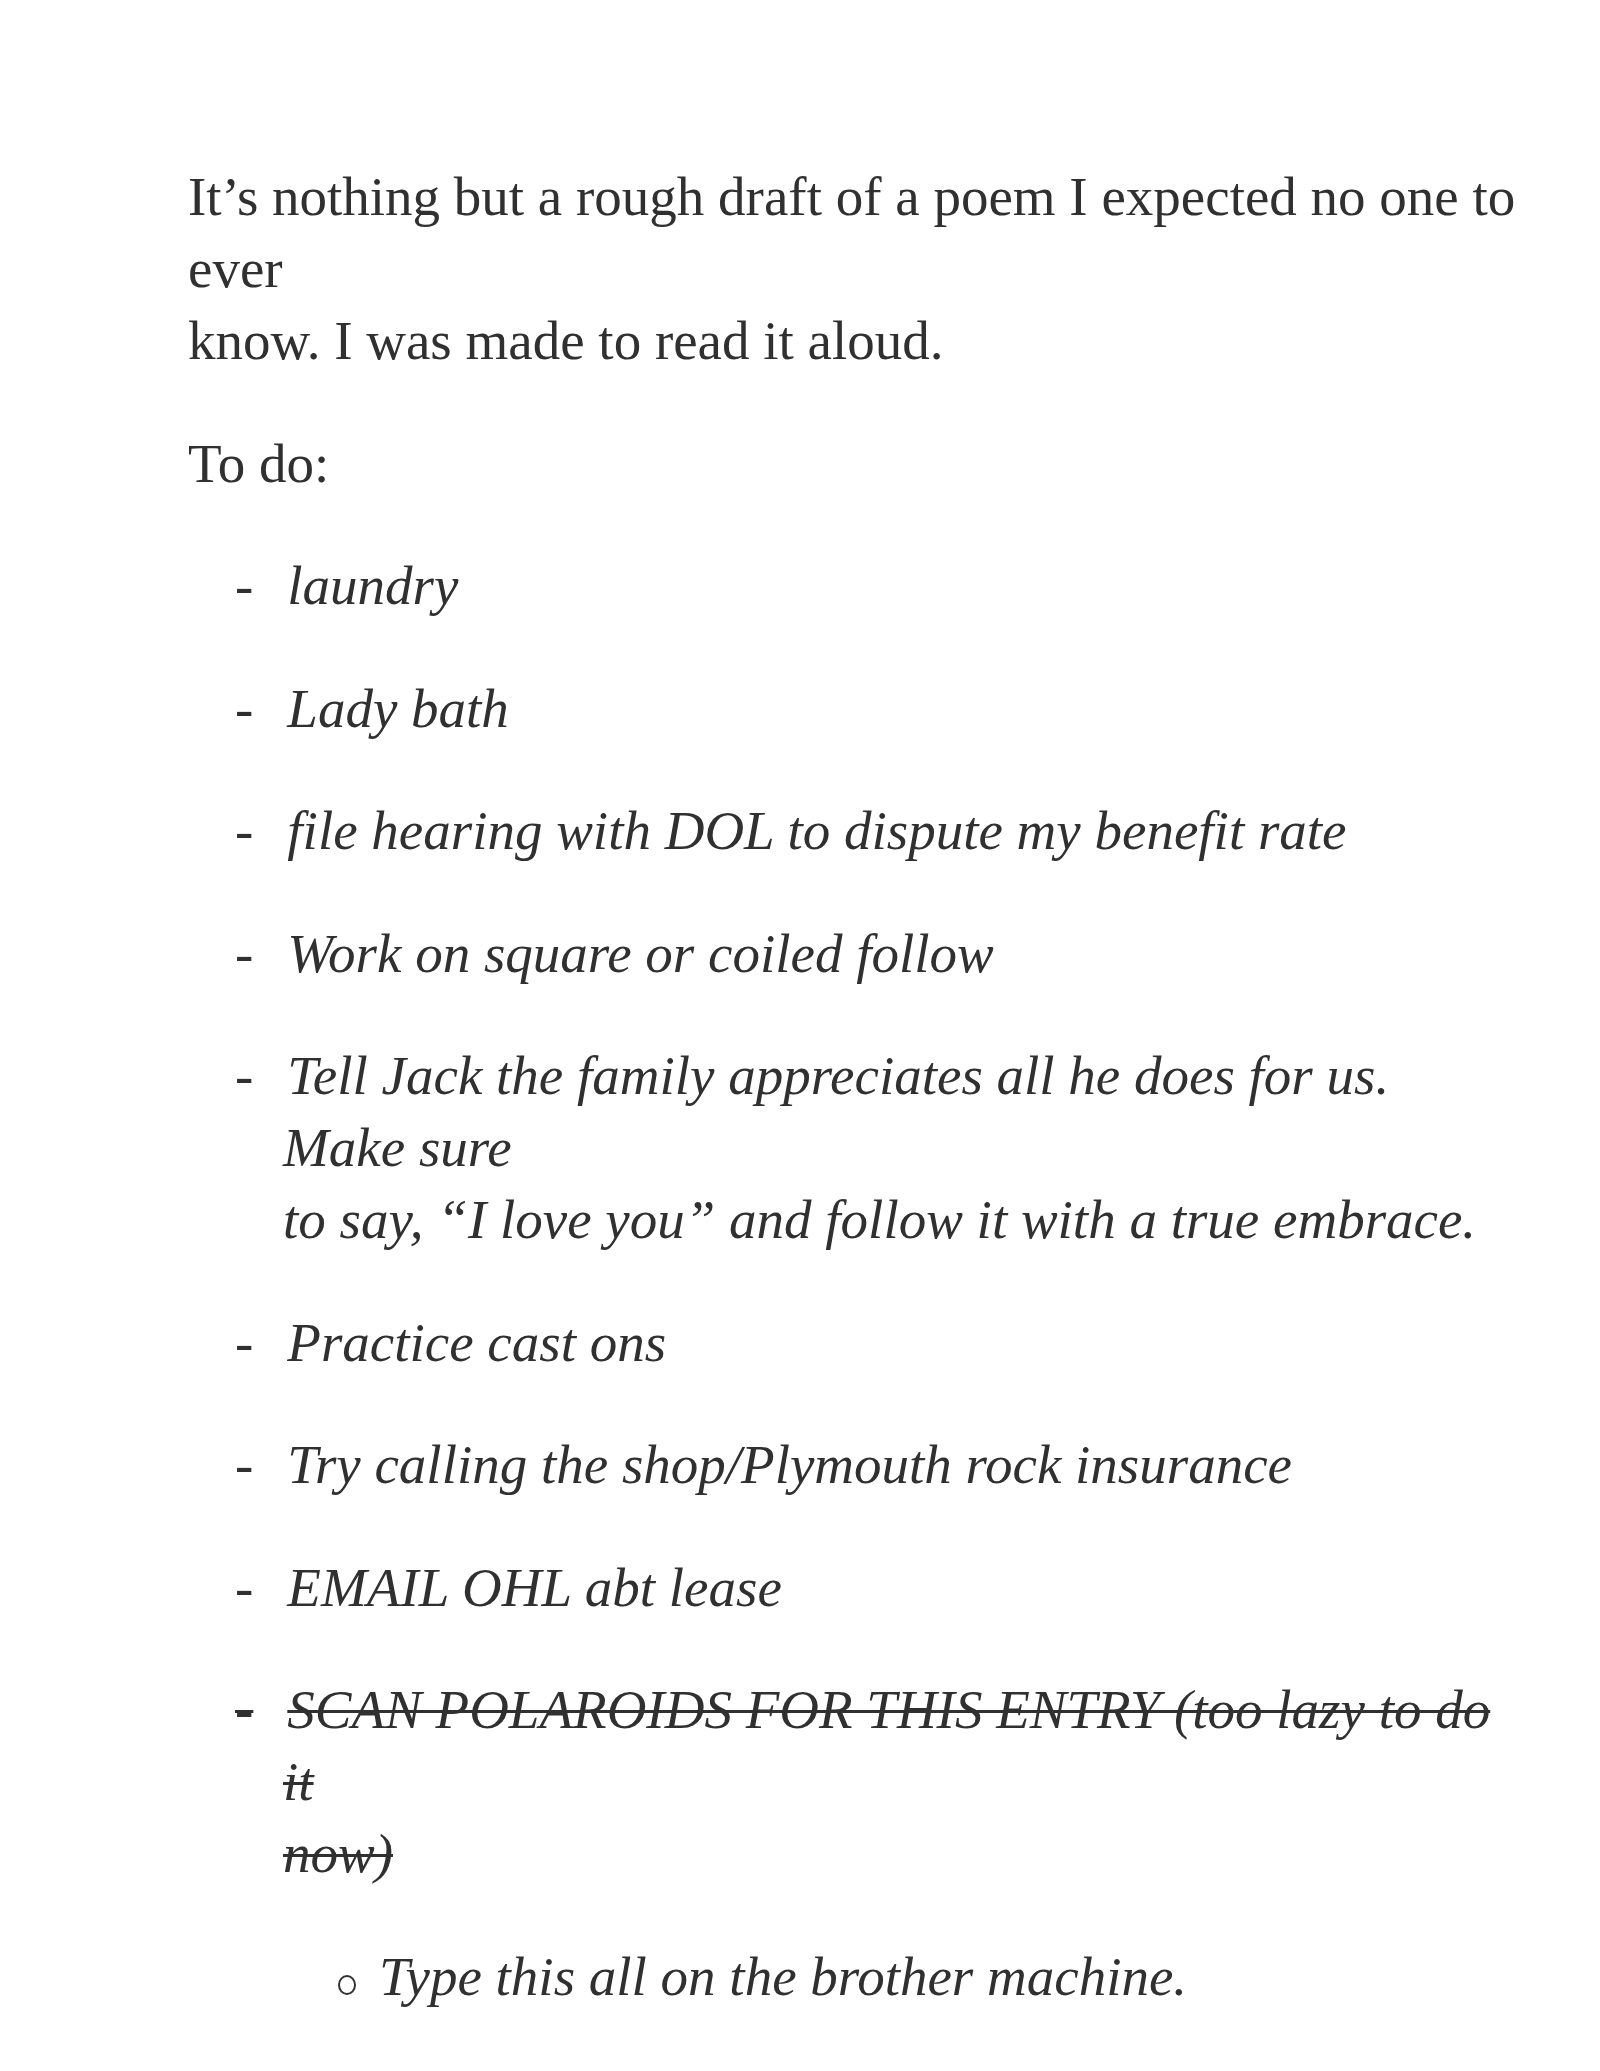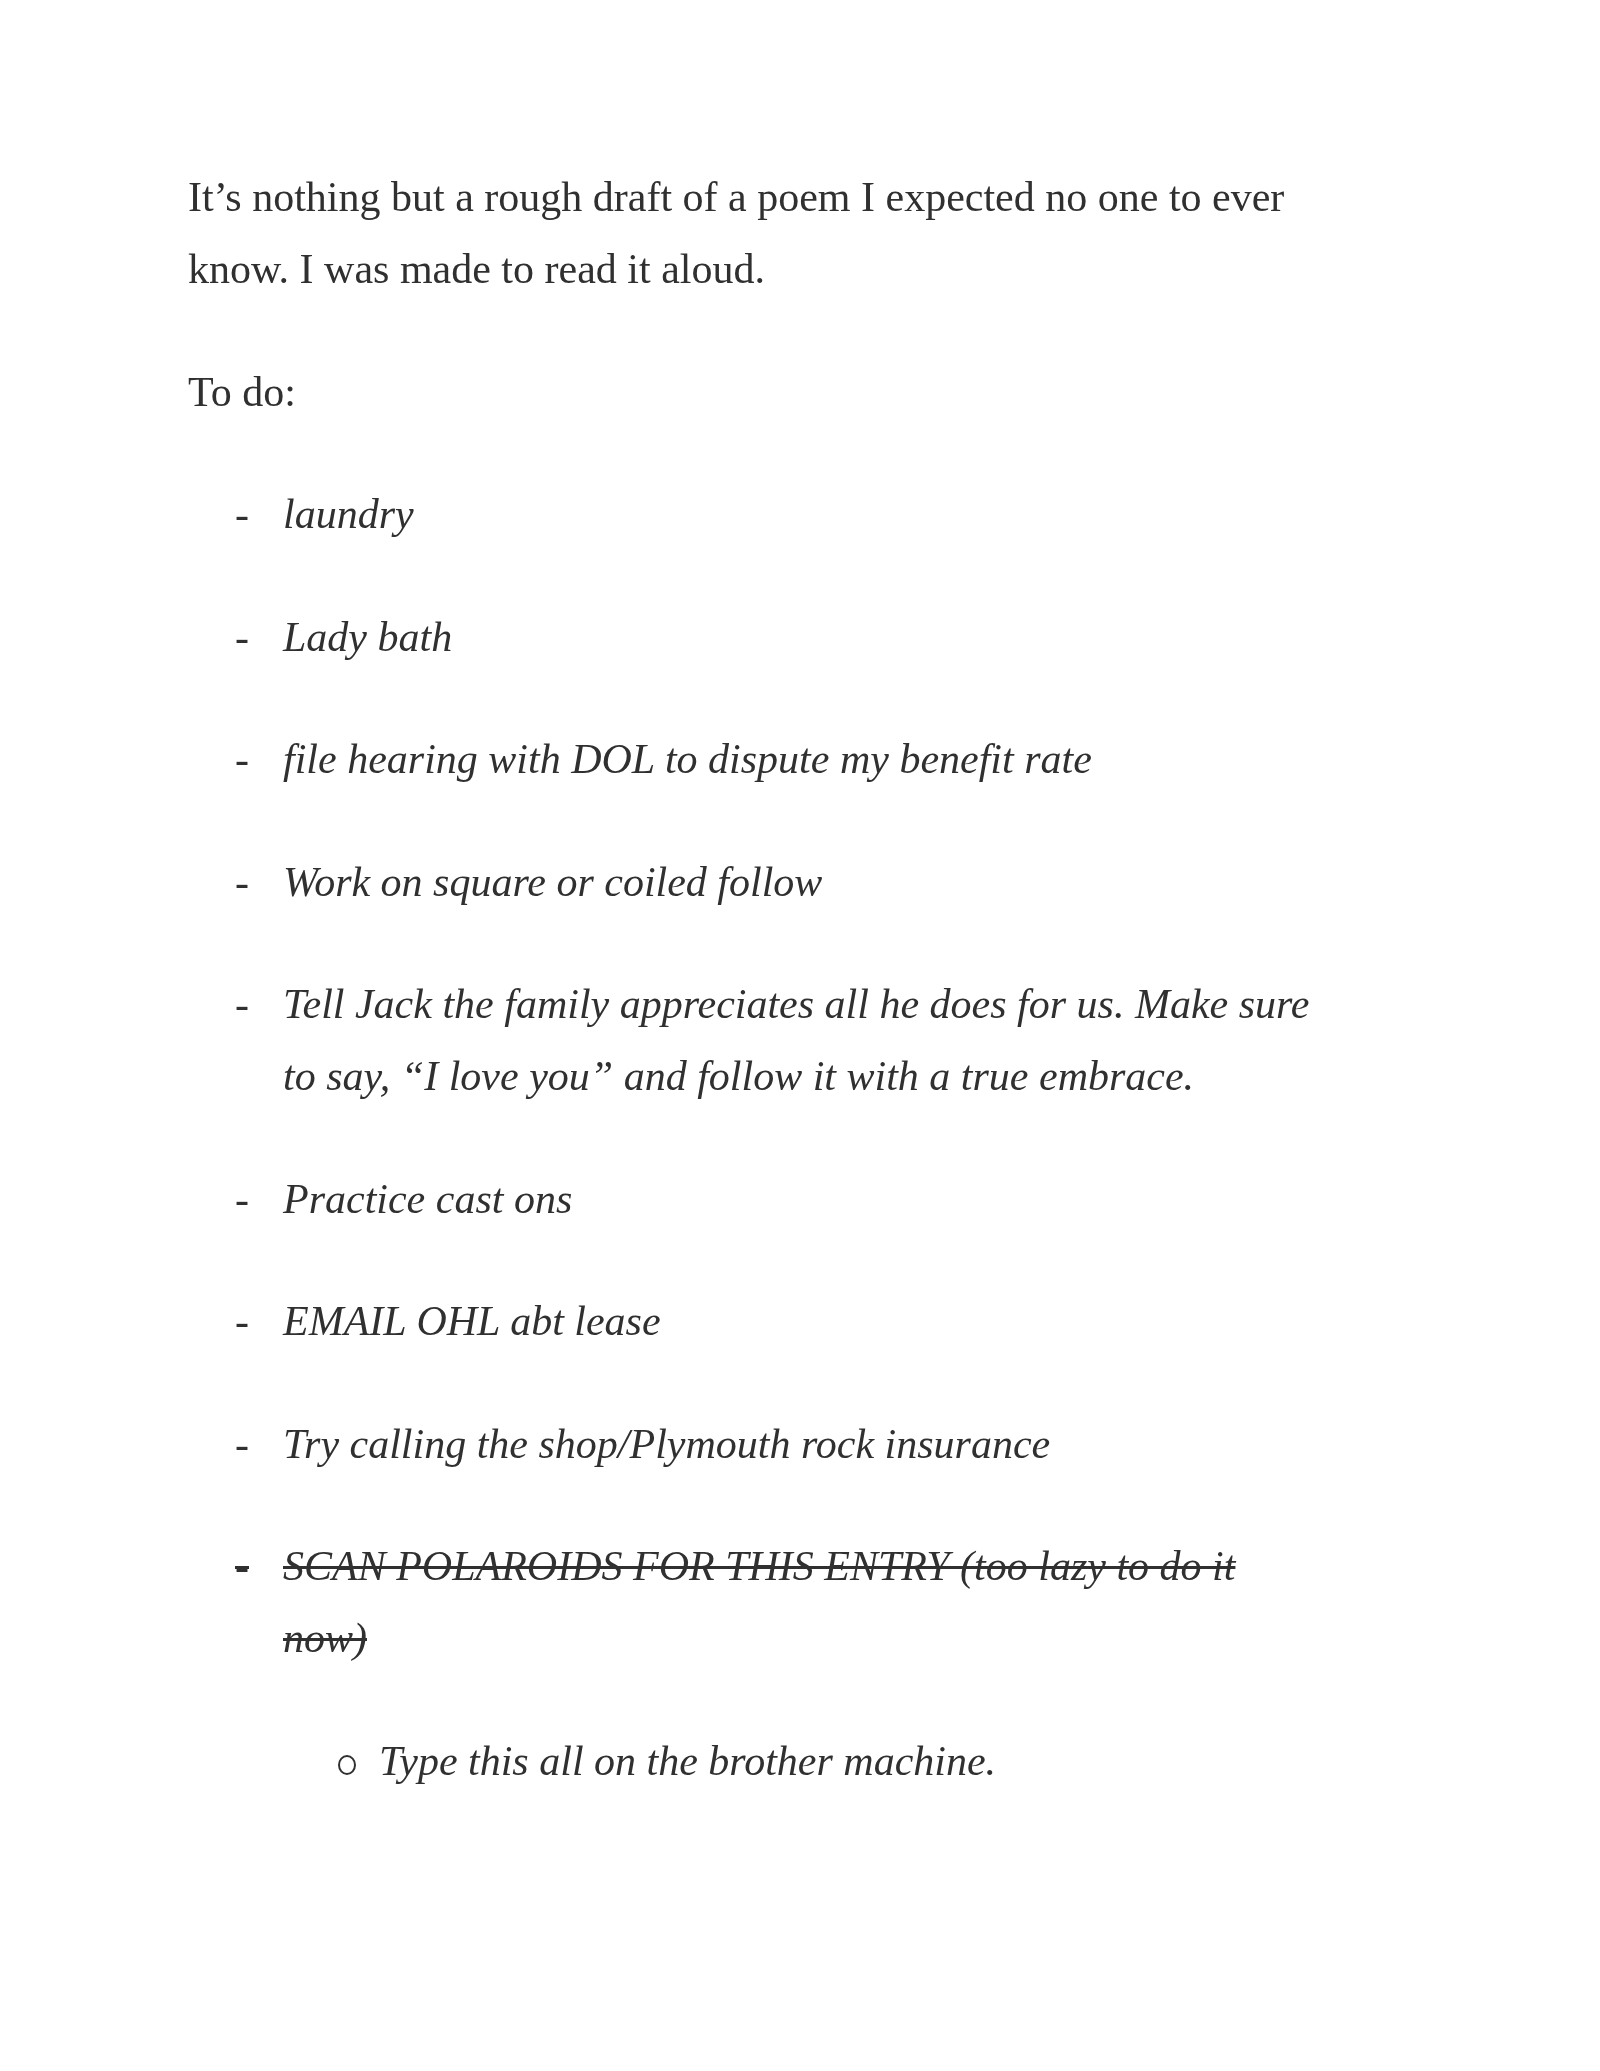--- a/index.html
+++ b/index.html
@@ -8,21 +8,21 @@
     font-family: "Liberation Serif", "DejaVu Serif", serif;
   }
   .page {
     position: relative;
     width: 1600px;
     height: 2071px;
     box-sizing: border-box;
     padding: 161px 79px 0 188px;
     background: #ffffff;
     color: #303030;
-    font-size: 42px;
+    font-size: 55px;
     line-height: 72px;
     overflow: hidden;
   }
   .para {
     margin: 0 0 50.5px 0;
     white-space: pre-line;
   }
   .item {
     margin: 0 0 50.5px 0;
     padding-left: 95px;
@@ -73,23 +73,23 @@
 
   <div class="item"><span class="bullet">-</span><span class="itext">file hearing with DOL to dispute my benefit rate</span></div>
 
   <div class="item"><span class="bullet">-</span><span class="itext">Work on square or coiled follow</span></div>
 
   <div class="item"><span class="bullet">-</span><span class="itext">Tell Jack the family appreciates all he does for us. Make sure
 to say, “I love you” and follow it with a true embrace.</span></div>
 
   <div class="item"><span class="bullet">-</span><span class="itext">Practice cast ons</span></div>
 
+  <div class="item"><span class="bullet">-</span><span class="itext">Try calling the shop/Plymouth rock insurance</span></div>
+
   <div class="item"><span class="bullet">-</span><span class="itext">EMAIL OHL abt lease</span></div>
-
-  <div class="item"><span class="bullet">-</span><span class="itext">Try calling the shop/Plymouth rock insurance</span></div>
 
 
   <div class="item struck"><span class="bullet">-</span><span class="itext">SCAN POLAROIDS FOR THIS ENTRY (too lazy to do it
 now)</span></div>
 
   <div class="item sub"><span class="bullet2"><span class="circle"></span></span><span class="itext">Type this all on the brother machine.</span></div>
 
 </div>
 
 </body></html>

